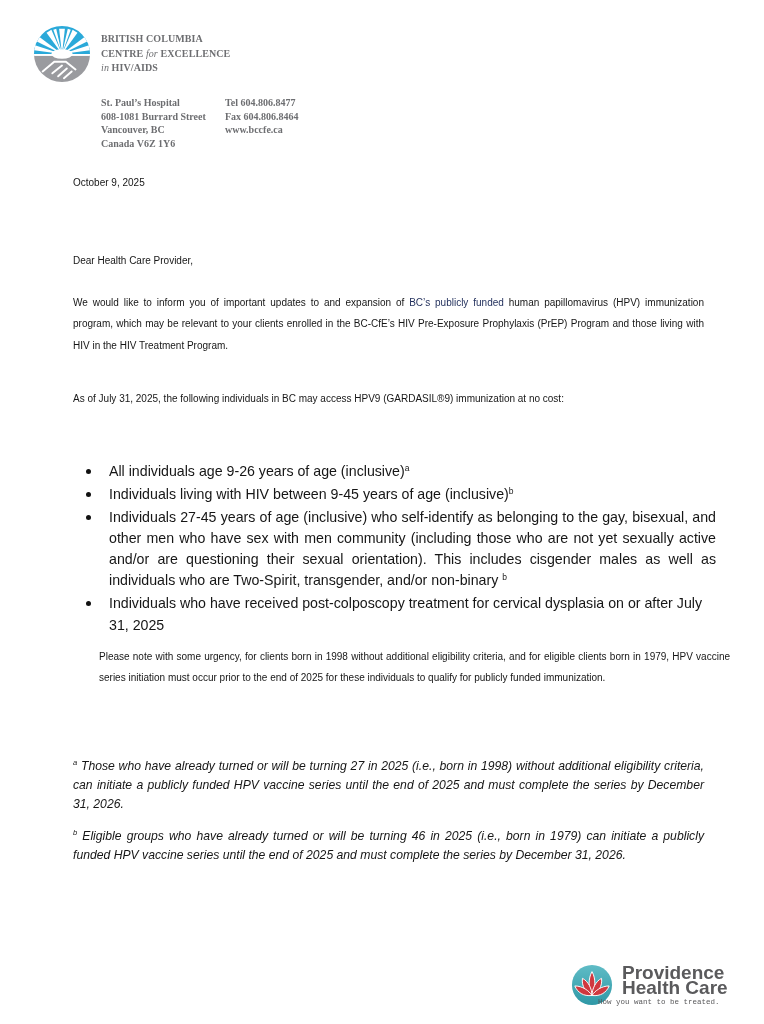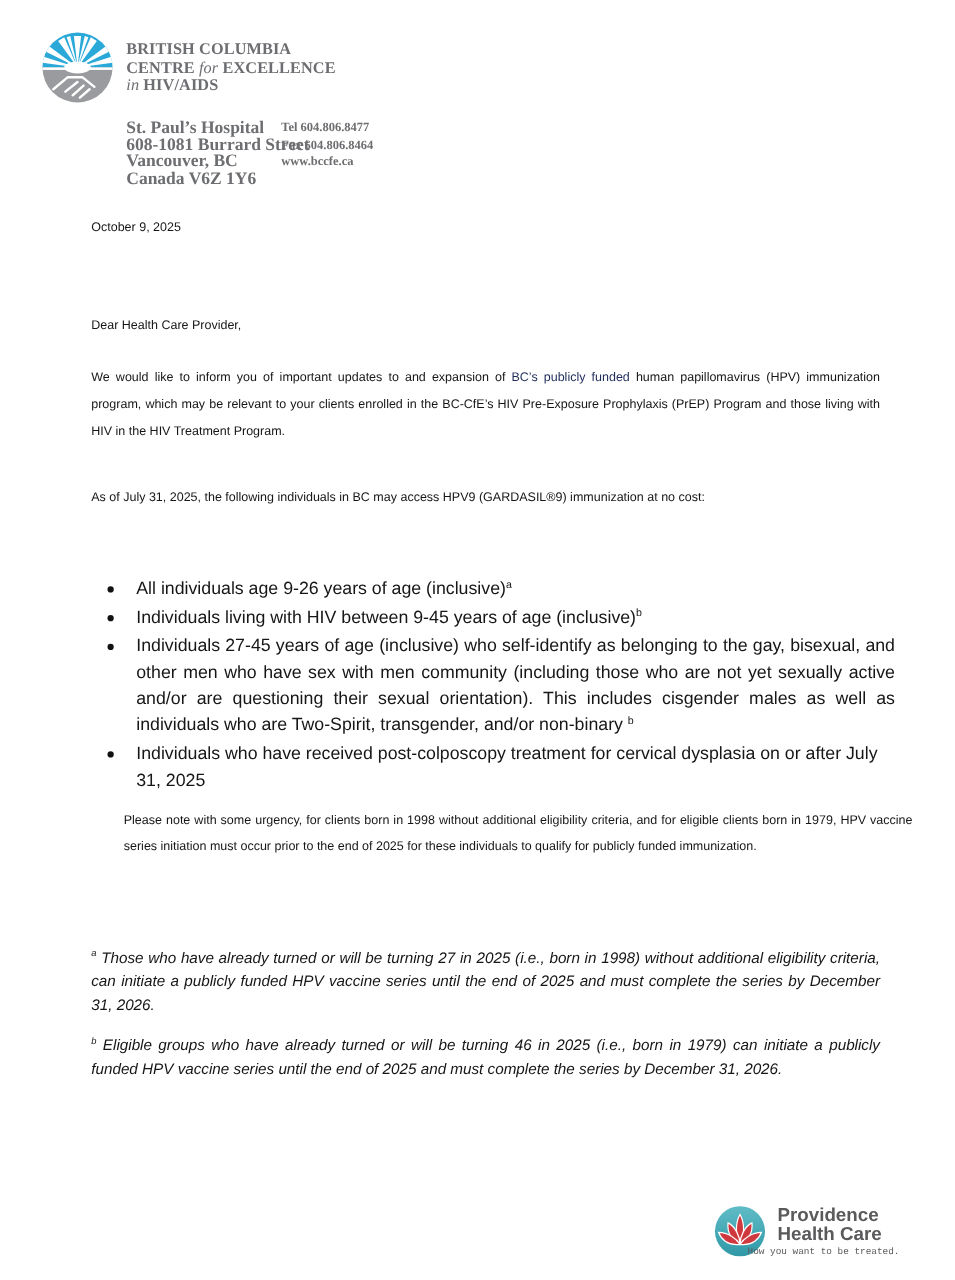--- a/index.html
+++ b/index.html
@@ -23,33 +23,33 @@
     
     .bccfe-logo {
       position: absolute;
       left: 33px; top: 25px;
       width: 58px; height: 58px;
     }
     .org-name {
       position: absolute;
       left: 101px; top: 32px;
       font-family: "Liberation Serif", serif;
-      font-size: 13px;
+      font-size: 10px;
       line-height: 14.5px;
       color: #6d6e71;
       font-weight: bold;
       letter-spacing: 0.1px;
     }
     .org-name .line { display: block; white-space: nowrap; }
     .org-name .it { font-style: italic; font-weight: normal; }
     .address-block {
       position: absolute;
       left: 101px; top: 96px;
       font-family: "Liberation Serif", serif;
-      font-size: 14px;
+      font-size: 10px;
       line-height: 13.5px;
       color: #6d6e71;
       font-weight: bold;
     }
     .contact-block {
       position: absolute;
       left: 225px; top: 96px;
       font-family: "Liberation Serif", serif;
       font-size: 10px;
       line-height: 13.5px;
@@ -124,21 +124,21 @@
     .phc-logo {
       position: absolute;
       left: 571px; top: 964px;
       width: 42px; height: 42px;
     }
     .phc-name {
       position: absolute;
       left: 622px; top: 965px;
       font-family: "Liberation Sans", sans-serif;
       font-weight: bold;
-      font-size: 15px;
+      font-size: 19px;
       line-height: 15px;
       color: #5a5a5c;
     }
     .phc-name span { display: block; white-space: nowrap; }
     .phc-tagline {
       position: absolute;
       left: 598px; top: 998px;
       font-family: Liberation Mono, monospace;
       font-size: 7.5px;
       color: #5a5a5c;

